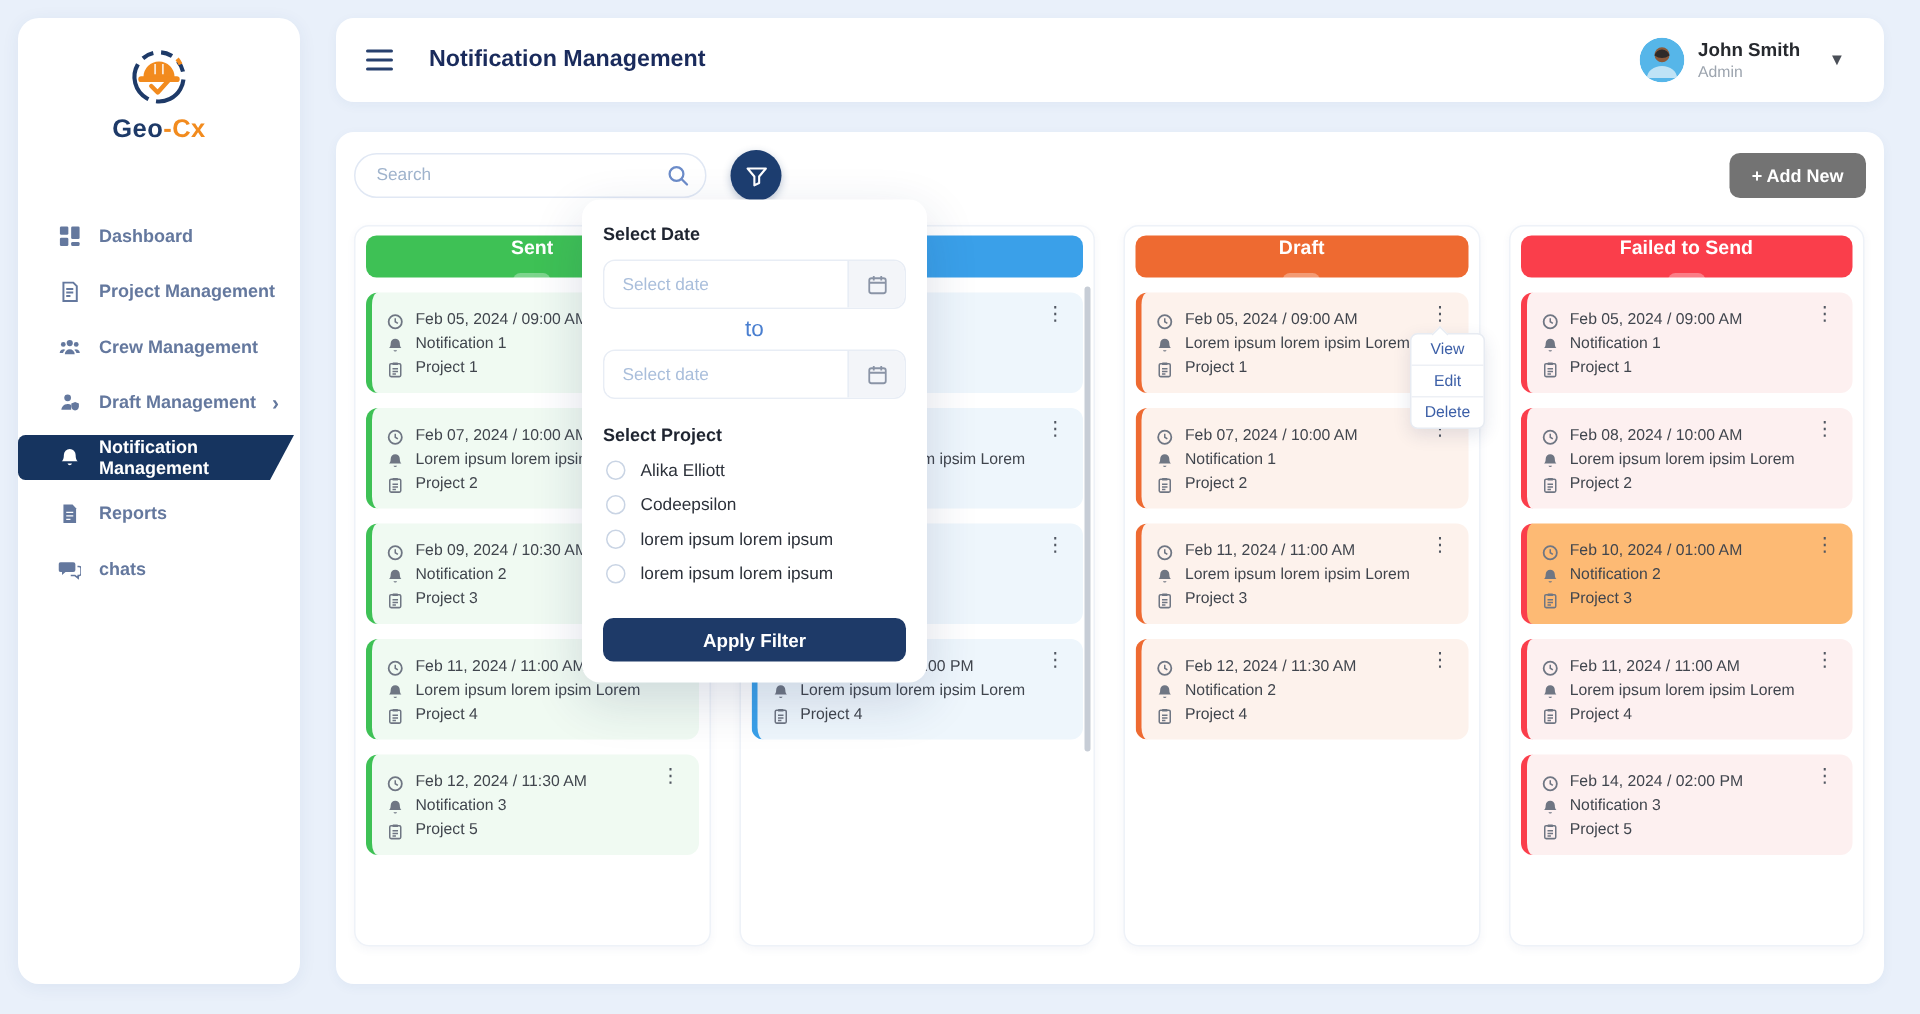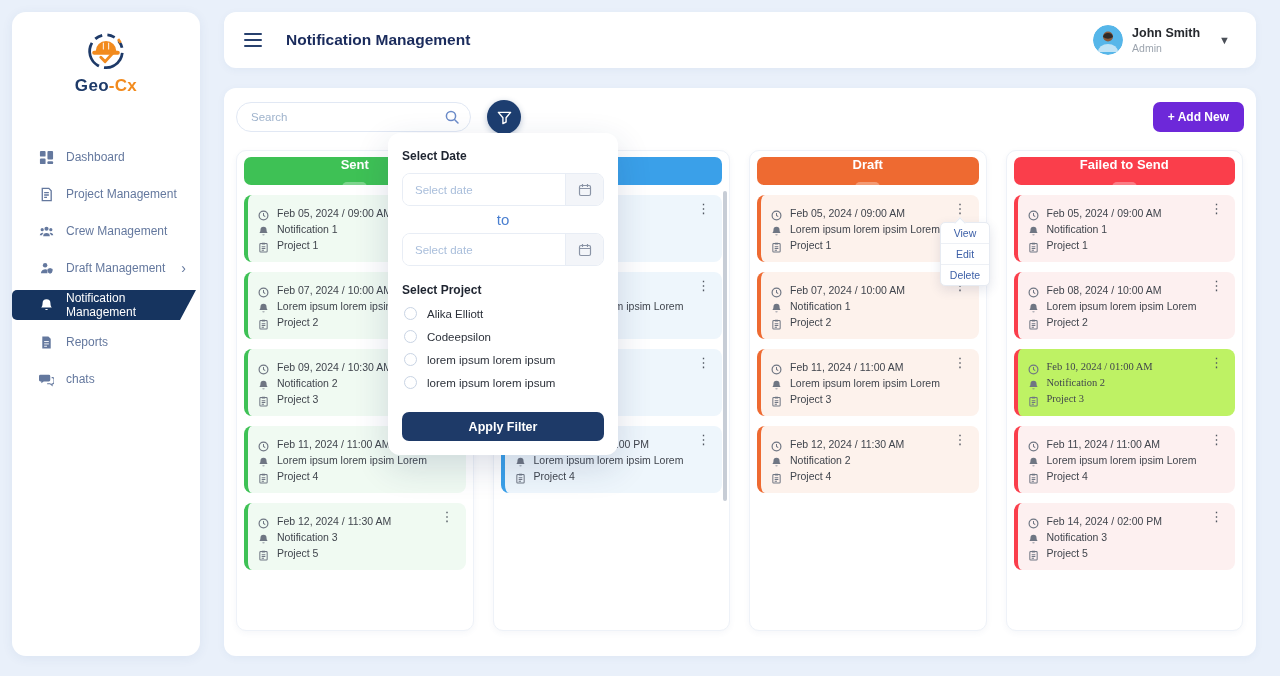--- a/index.html
+++ b/index.html
@@ -19,21 +19,21 @@
   }
   .logo-wrap { text-align:center; padding-top:16px; }
   .logo-wrap svg { display:block; margin:0 auto; }
   .brand { font-size:17px; font-weight:800; letter-spacing:.3px; margin-top:-2px; }
   .brand .b1 { color:#1E3A68; }
   .brand .b2 { color:#F28B1E; }
   .side-nav { margin-top:46px; }
   .nav-item {
     position:relative; display:flex; align-items:center; gap:12px;
     height:30px; margin:7px 0; padding-left:26px;
-    color:#64789E; font-size:12px; font-weight:400; cursor:pointer;
+    color:#64789E; font-size:12px; font-weight:700; cursor:pointer;
   }
   .nav-item .nicon { width:16px; height:16px; display:flex; align-items:center; justify-content:center; flex:0 0 16px; }
   .nav-item .nicon svg { width:15px; height:15px; }
   .nav-item .chev { position:absolute; right:14px; font-size:14px; color:#64789E; line-height:1; }
   .nav-item.active {
     background:#16345F; color:#fff; width:184px;
     clip-path:polygon(0 0, 100% 0, calc(100% - 16px) 100%, 0 100%);
     border-radius:5px 0 0 5px;
   }
   
@@ -66,21 +66,21 @@
     font-family:"Liberation Sans", sans-serif; background:#fff;
   }
   .search-box input::placeholder { color:#9FB3CC; }
   .search-box .sicon { position:absolute; right:11px; top:7px; width:16px; height:16px; }
   .filter-btn {
     margin-left:16px; width:34px; height:34px; border-radius:50%;
     background:#1D3E70; border:none; display:flex; align-items:center; justify-content:center;
     cursor:pointer; box-shadow:0 2px 6px rgba(29,62,112,.3);
   }
   .add-new-btn {
-    margin-left:auto; background:#6d28d9; color:#fff; border:none; border-radius:7px;
+    margin-left:auto; background:#737373; color:#fff; border:none; border-radius:7px;
     padding:8px 15px; font-size:12px; font-weight:700; cursor:pointer;
     font-family:"Liberation Sans", sans-serif;
   }
   
   .board { position:absolute; left:12px; right:13px; top:62px; bottom:25px; display:flex; gap:19px; }
   .kcol {
     flex:1 1 0; background:#fff; border:1px solid #EEF2F8; border-radius:10px;
     box-shadow:0 2px 6px rgba(50,80,140,.05); padding:6px 7px; position:relative;
   }
   .kcol-header {
@@ -666,21 +666,21 @@
           <div class="crow">
             <span class="cicon"><svg viewBox="0 0 12 12" fill="none" stroke="currentColor" stroke-width="1.1">
                 <rect x="2" y="1.6" width="8" height="9.4" rx="1"></rect>
                 <rect x="4" y=".8" width="4" height="1.8" rx=".5" fill="currentColor" stroke="none"></rect>
                 <path d="M4 5.3 h4 M4 7.2 h4 M4 9.1 h2.5"></path>
               </svg></span>
             <span class="ctext">Project 2</span>
           </div>
           <span class="kebab">⋮</span>
         </div>
-        <div class="kcard" style="background: #bef264; border-left: 4px solid rgb(250, 62, 75); font-family: Liberation Serif, serif;">
+        <div class="kcard" style="background: #fdba74; border-left: 4px solid rgb(250, 62, 75);">
           <div class="crow">
             <span class="cicon"><svg viewBox="0 0 12 12" fill="none" stroke="currentColor" stroke-width="1.3">
                 <circle cx="6" cy="6" r="4.8"></circle>
                 <path d="M6 3.4 V6 l1.9 1.2" stroke-width="1.1"></path>
               </svg></span>
             <span class="ctext">Feb 10, 2024 / 01:00 AM</span>
           </div>
           <div class="crow">
             <span class="cicon"><svg viewBox="0 0 12 12" fill="currentColor">
                 <path d="M6 .9 a3.3 3.3 0 0 0 -3.3 3.3 c0 2.3 -.8 3.1 -1.2 3.5 h9 c-.4 -.4 -1.2 -1.2 -1.2 -3.5 A3.3 3.3 0 0 0 6 .9z"></path>

